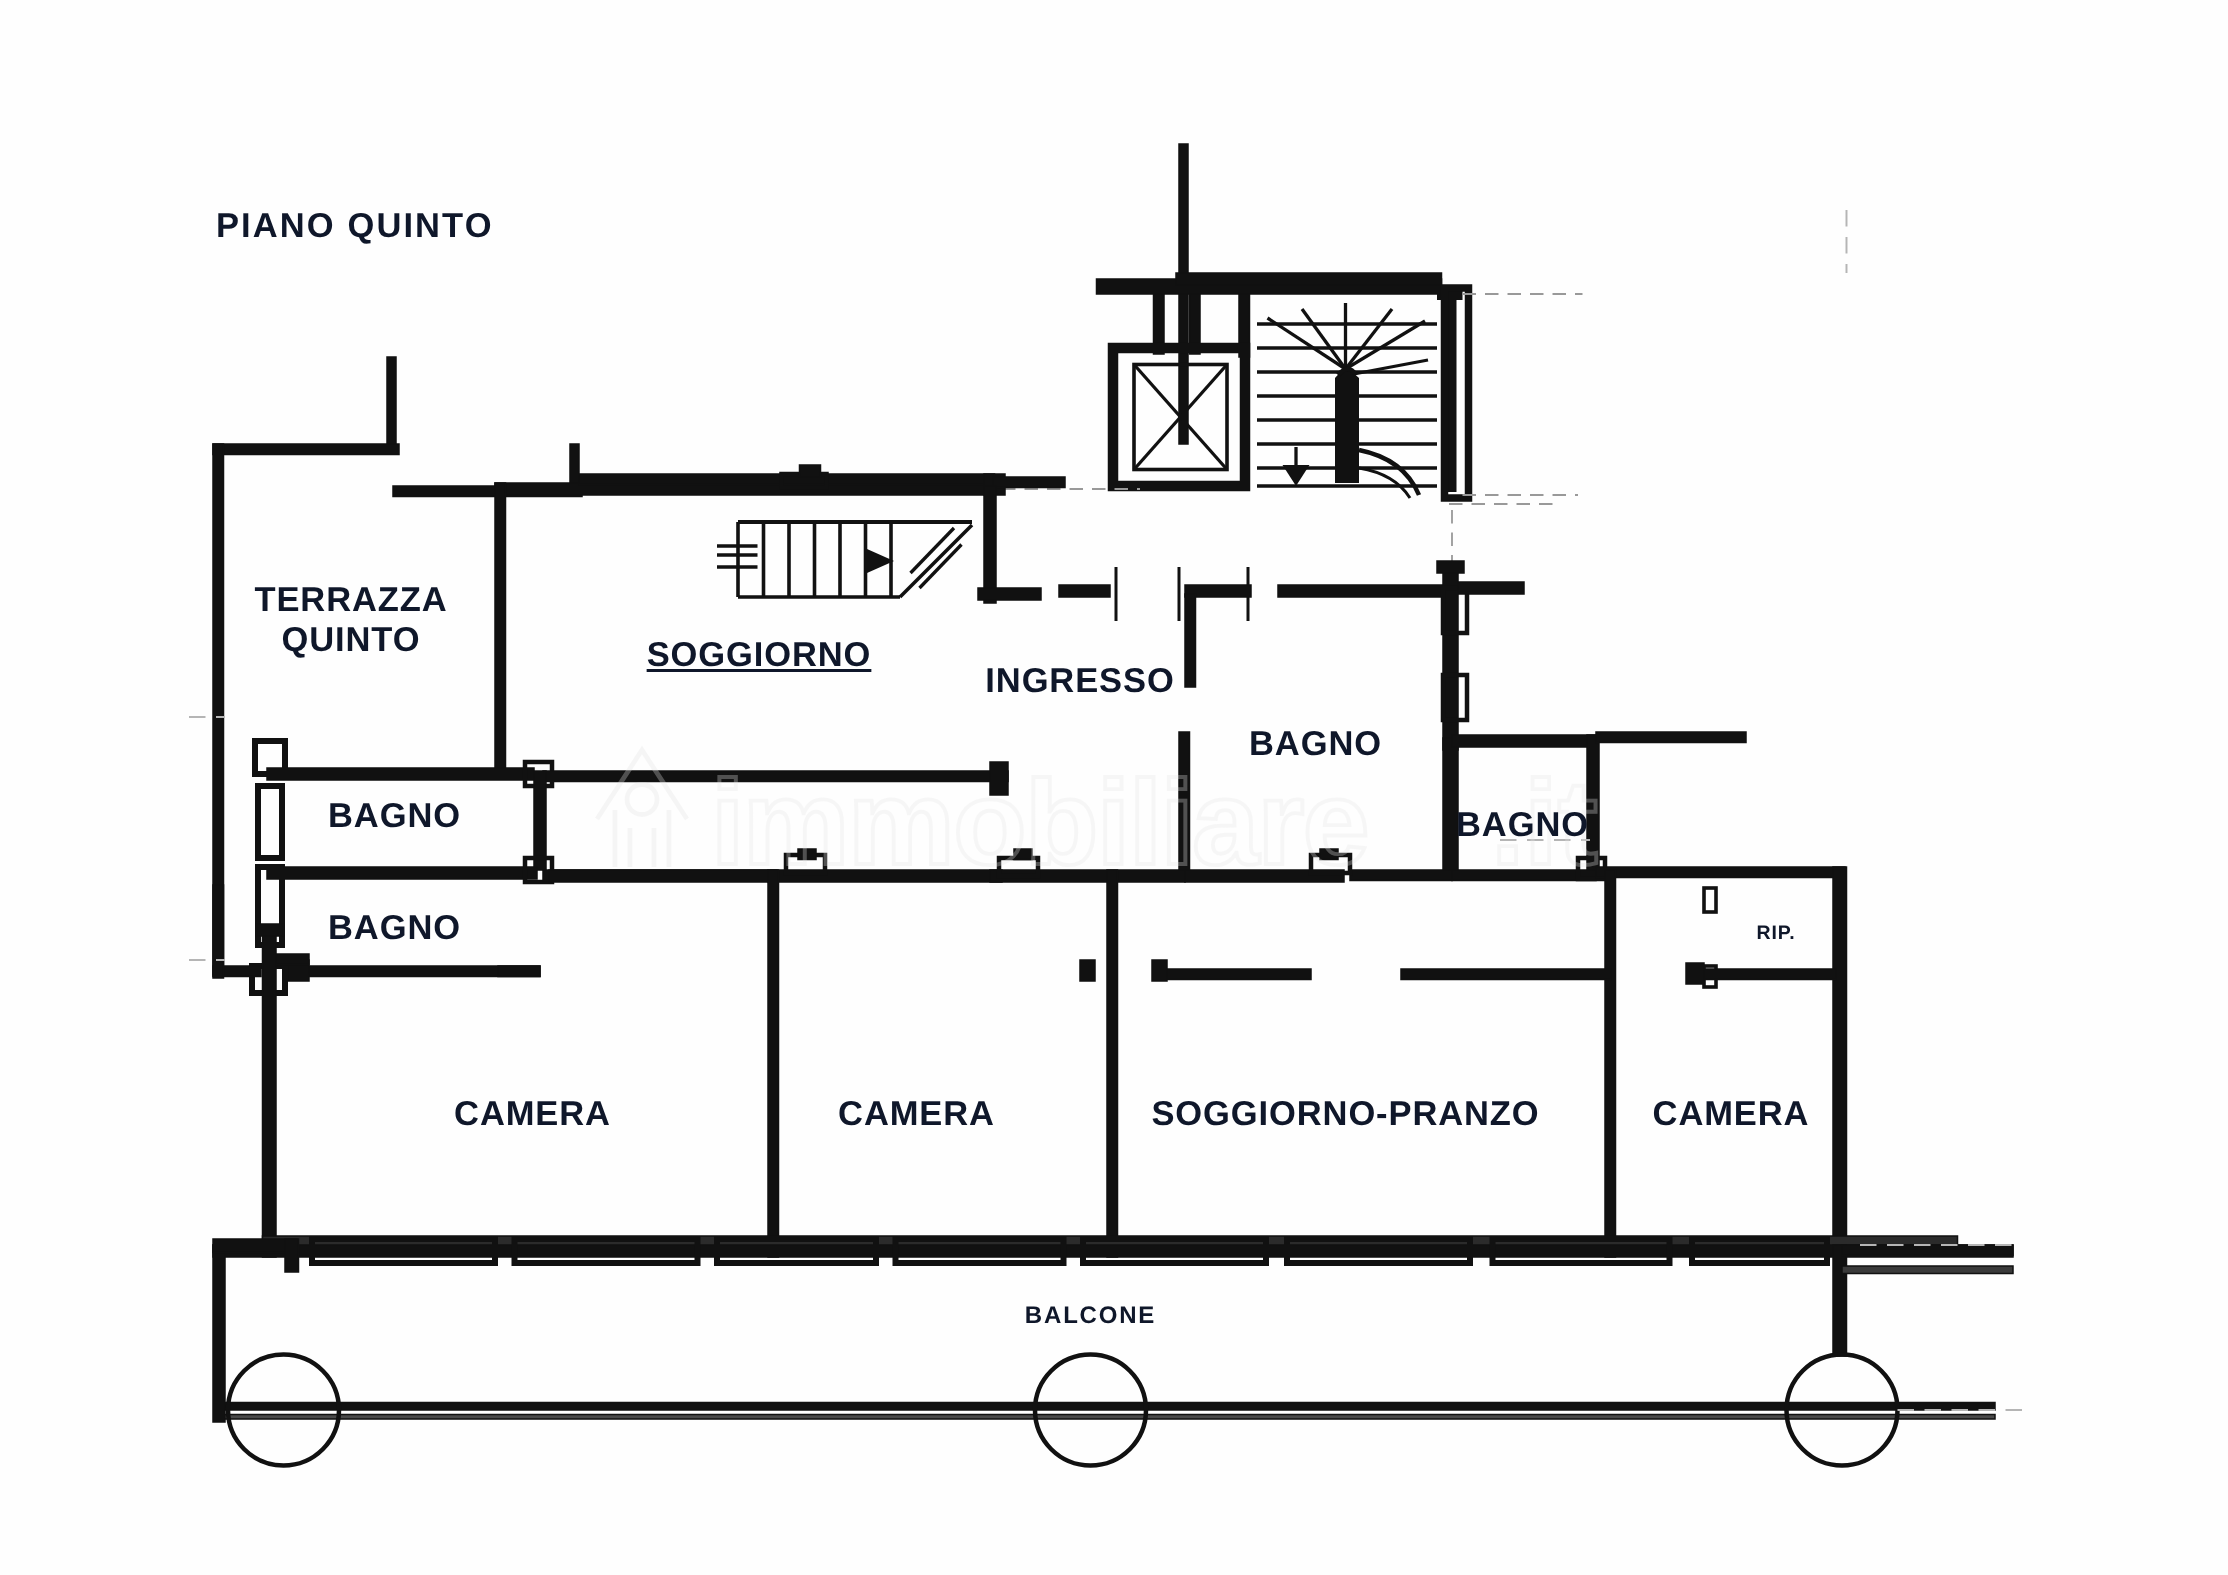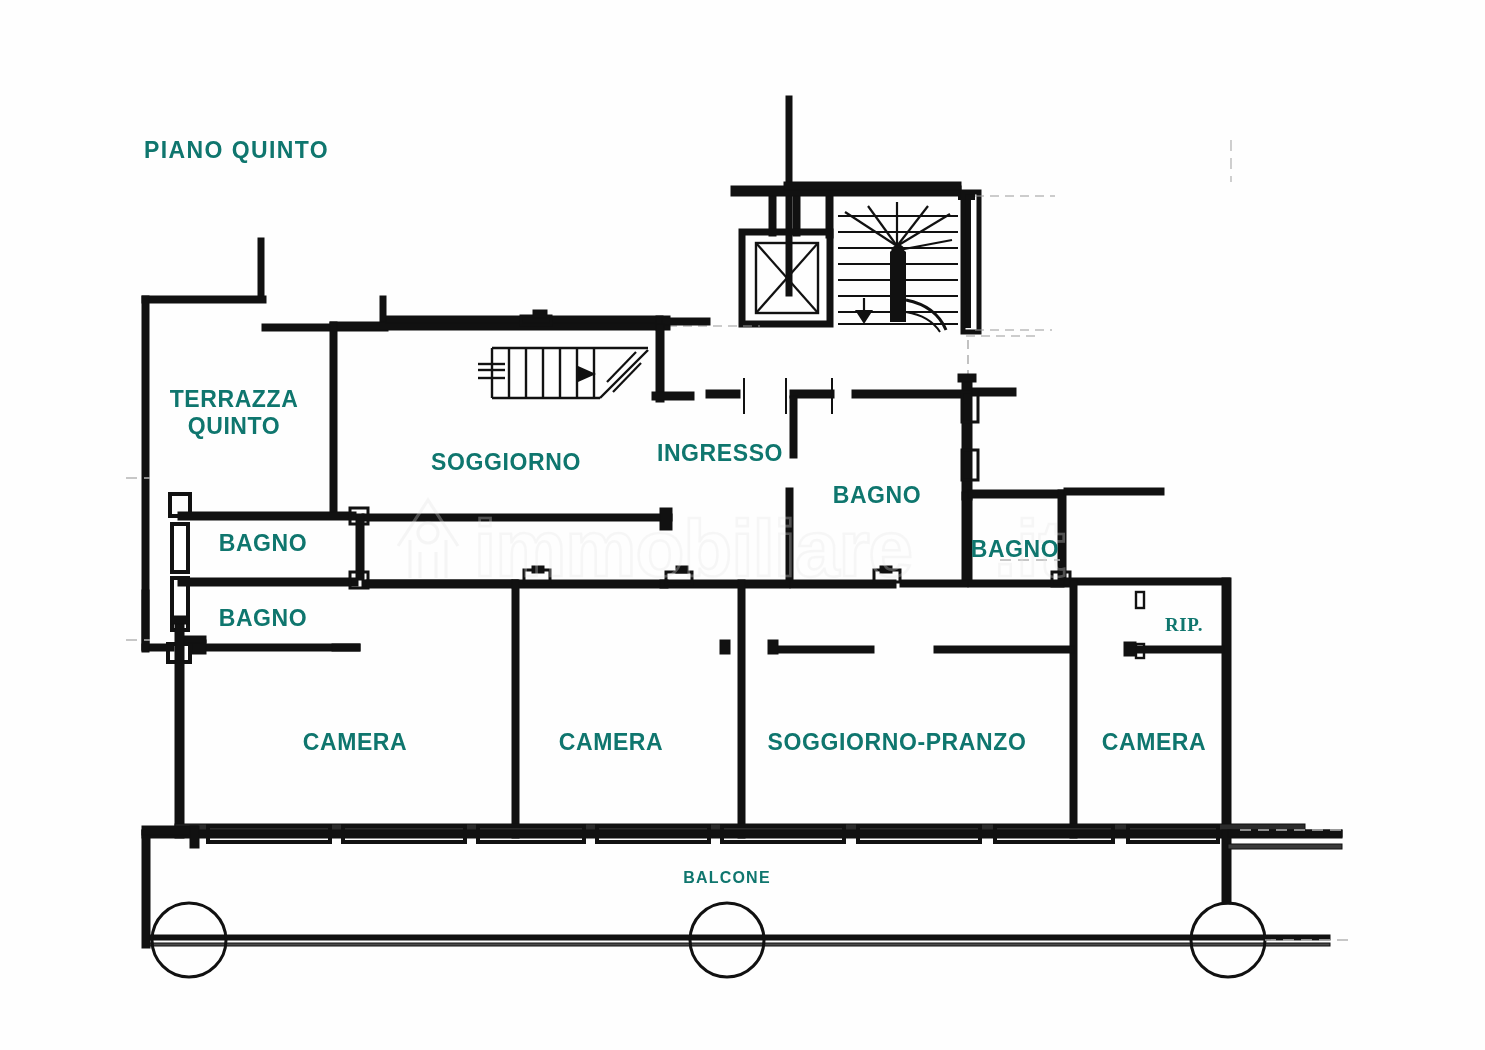--- a/index.html
+++ b/index.html
@@ -25,33 +25,33 @@
     position: absolute;
     top: 0;
     left: 0;
     width: 1485px;
     height: 1050px;
   }
   .lbl {
     position: absolute;
     font-family: "Liberation Sans", sans-serif;
     font-weight: bold;
-    color: #0f766e;
+    color: #0f172a;
     letter-spacing: 0.6px;
     white-space: nowrap;
     line-height: 1.18;
     z-index: 5;
   }
   .lbl.center { transform: translateX(-50%); text-align: center; }
   #title-label {
     font-size: 23px;
     letter-spacing: 1.4px;
   }
   .room-label { font-size: 23px; }
-  .room-label.small { font-size: 19px; font-family: Liberation Serif, serif; }
+  .room-label.small { font-size: 13px; }
   #balcone-label { font-size: 16px; letter-spacing: 1.2px; }
   .wm {
     position: absolute;
     z-index: 2;
     pointer-events: none;
     opacity: 0.30;
   }
 </style>
 </head>
 <body>
@@ -326,21 +326,21 @@
     </g>
   </svg>
 
   <div id="title-label" class="lbl" style="left:144px; top:137px;">PIANO QUINTO</div>
 
   <div class="lbl room-label center" style="left:234px; top:386px;">
     <div>TERRAZZA</div>
     <div>QUINTO</div>
   </div>
 
-  <div class="lbl room-label center" style="left:506px; top:449px;">SOGGIORNO</div>
+  <div class="lbl room-label center" style="left:506px; top:423px;text-decoration:underline;">SOGGIORNO</div>
 
   <div class="lbl room-label center" style="left:720px; top:440px;">INGRESSO</div>
 
   <div class="lbl room-label center" style="left:877px; top:482px;">BAGNO</div>
 
   <div class="lbl room-label center" style="left:263px; top:530px;">BAGNO</div>
 
   <div class="lbl room-label center" style="left:263px; top:605px;">BAGNO</div>
 
   <div class="lbl room-label center" style="left:1015px; top:536px;">BAGNO</div>

